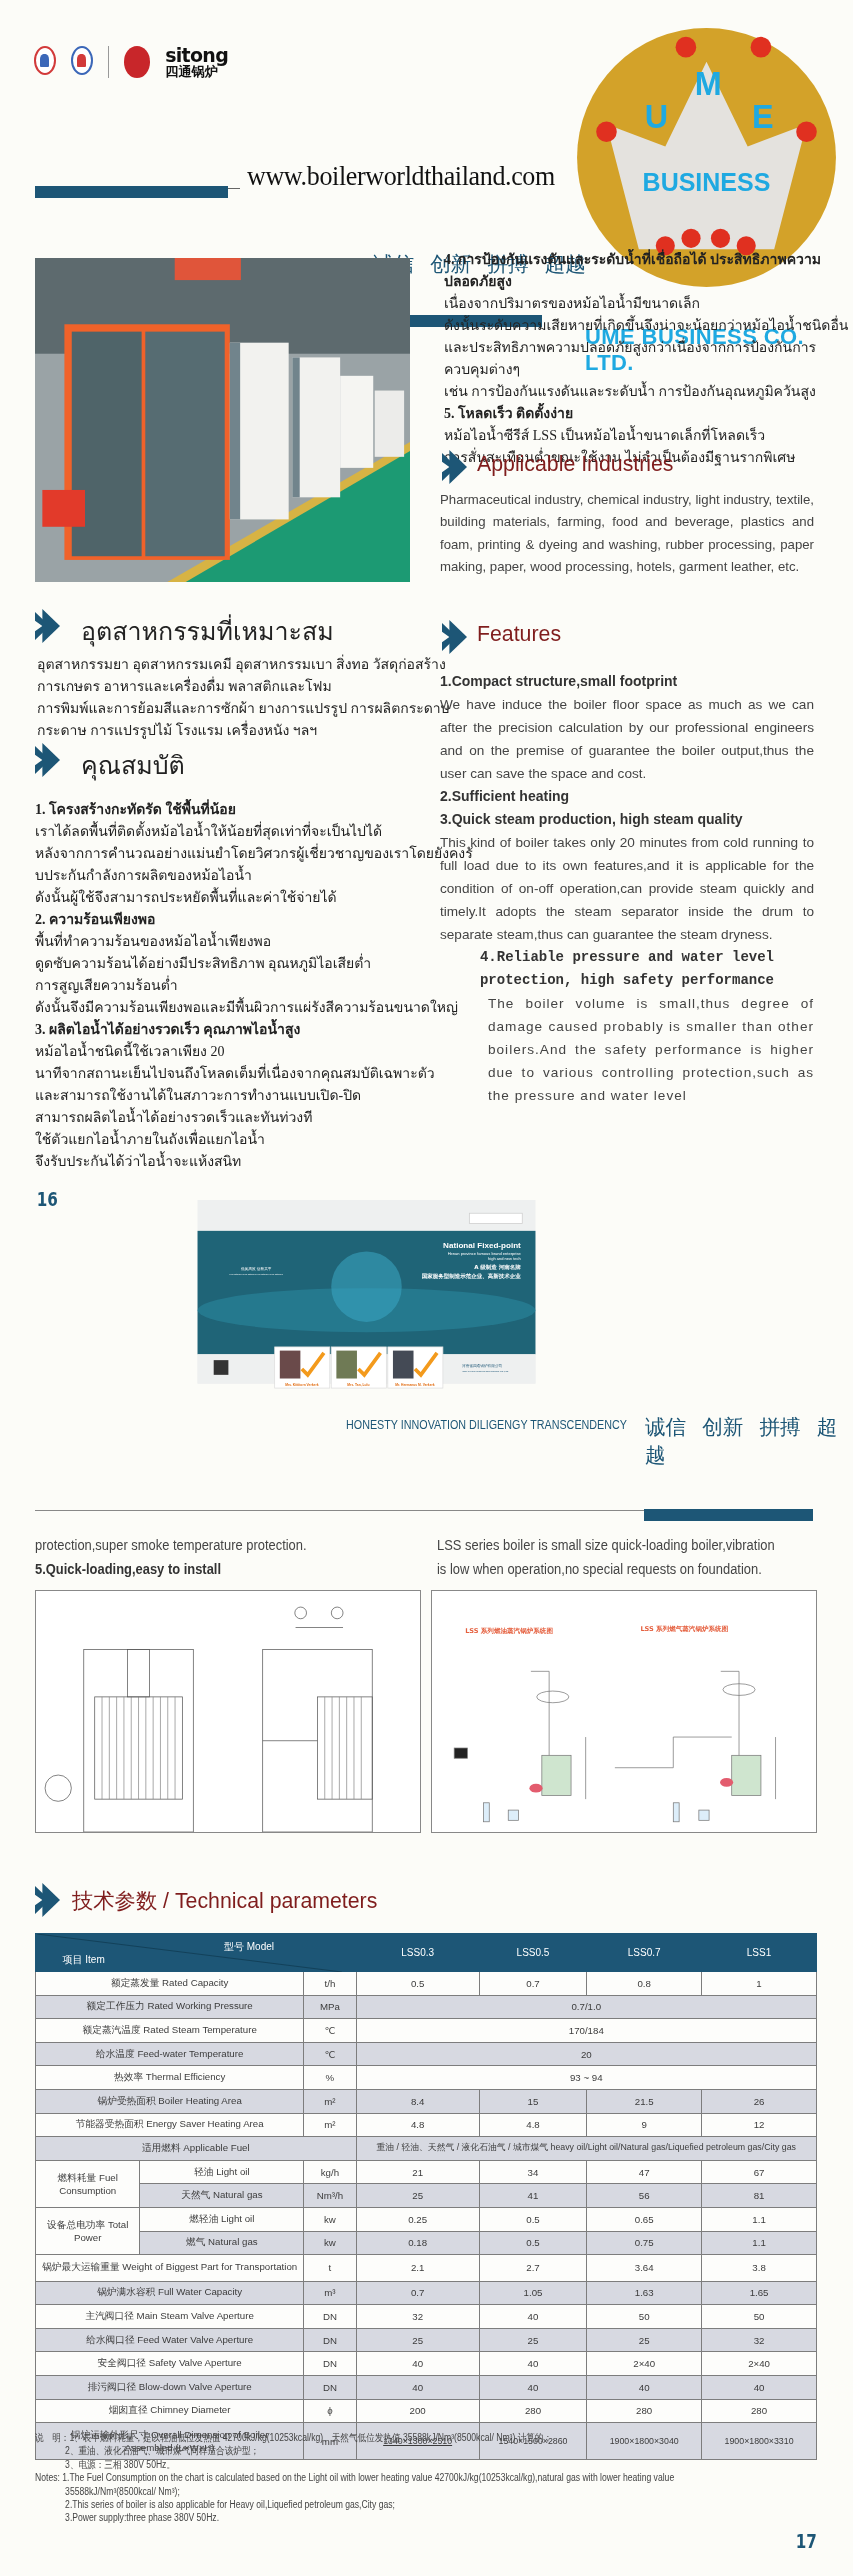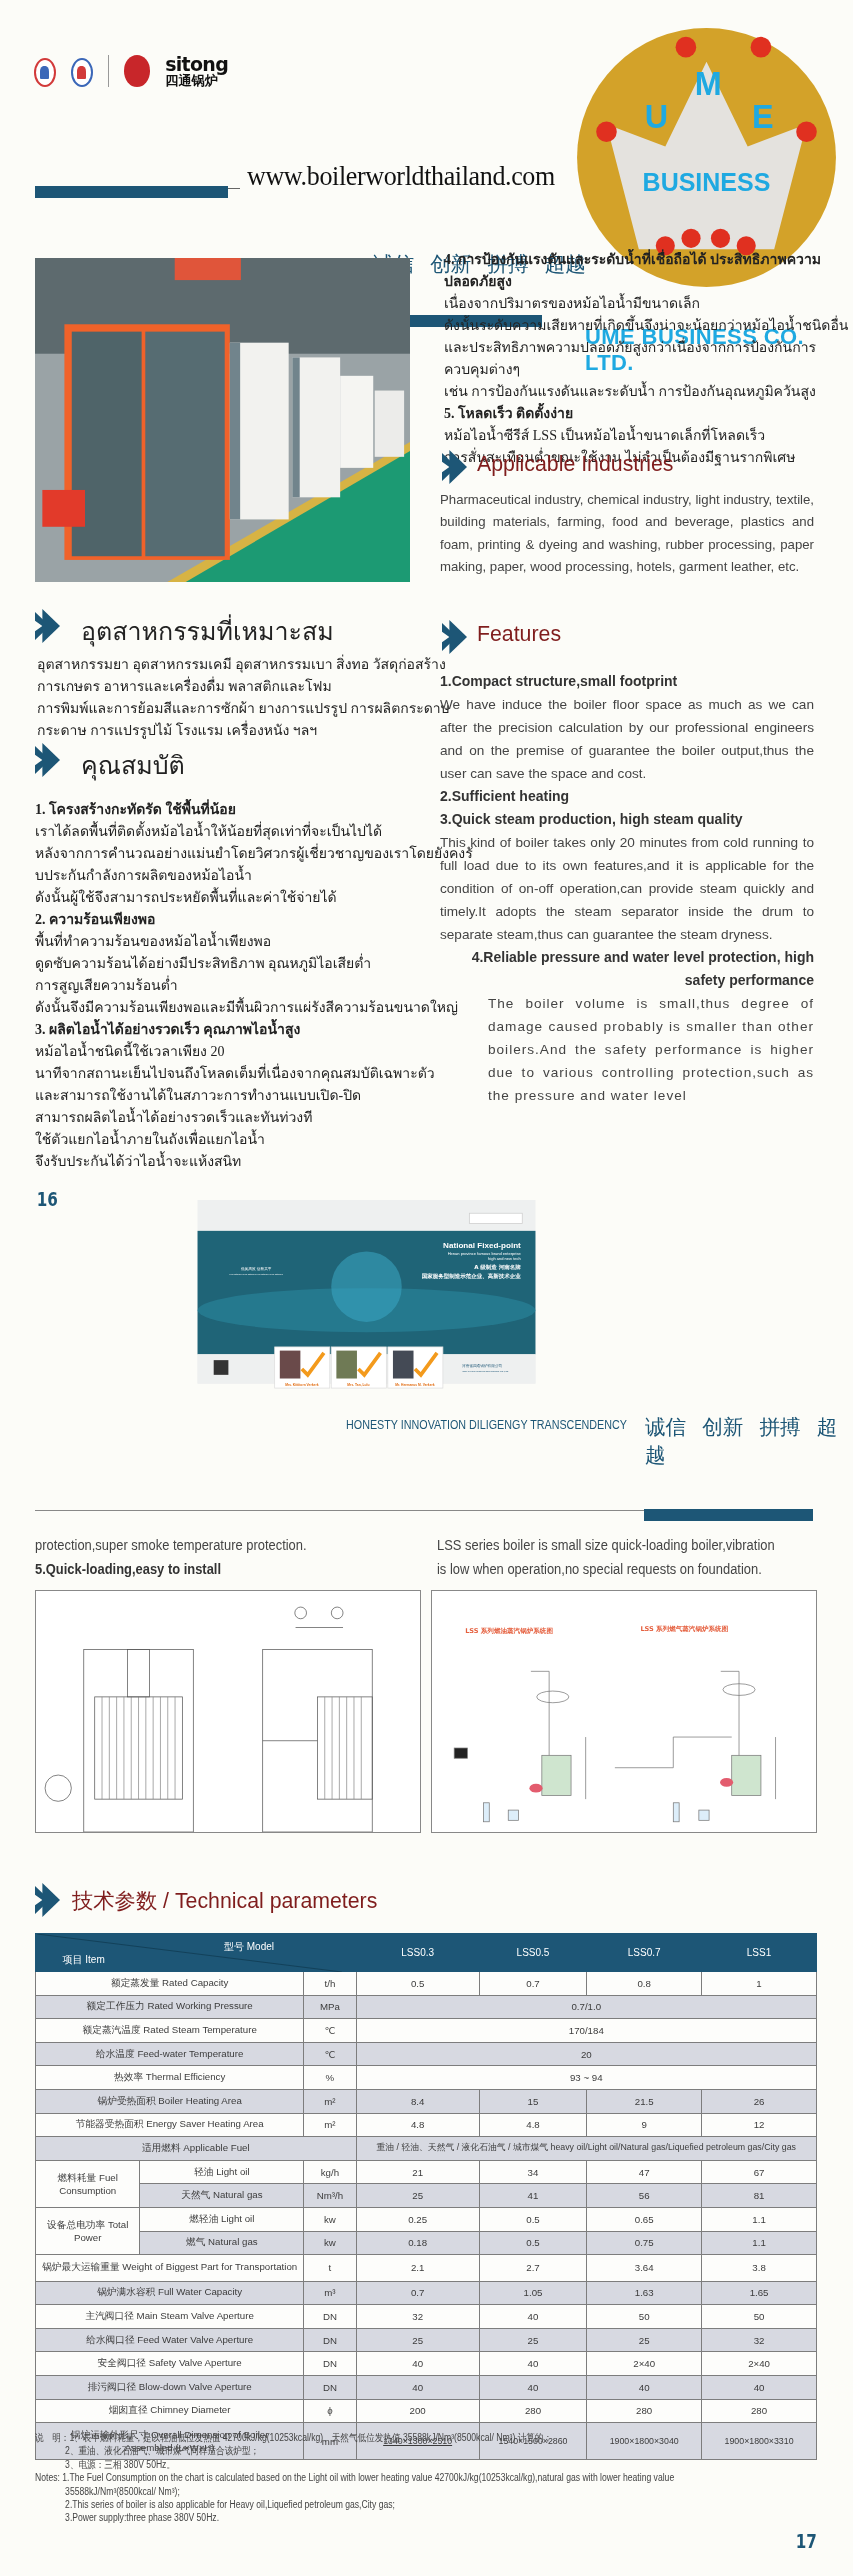--- a/index.html
+++ b/index.html
@@ -2,21 +2,21 @@
 <html style="font-size:11.8px"><head>
 <meta charset="utf-8">
 <style>
   *{box-sizing:border-box;margin:0;padding:0;}
   html,body{width:854px;height:2576px;background:#fcfcf8;overflow:hidden;}
   body{position:relative;font-family:"Liberation Sans","DejaVu Sans",sans-serif;color:#3a3a3a;}
   .abs{position:absolute;}
   .serif{font-family:"Liberation Serif","DejaVu Serif",serif;}
 
   
-  .logos{left:34px;top:46px;width:199px;height:41px;display:flex;align-items:flex-end;gap:15px;}
+  .logos{left:34px;top:46px;width:199px;height:41px;display:flex;align-items:flex-start;gap:15px;}
   .lg-circle{width:22px;height:29px;border-radius:50%;border:2.2px solid #d23a3a;background:#fff;position:relative;}
   .lg-circle.blue{border-color:#3b67b8;}
   .lg-circle::after{content:"";position:absolute;left:4.4px;top:5.9px;width:8.8px;height:13.2px;background:#3b67b8;border-radius:40% 40% 10% 10%;}
   .lg-circle.blue::after{background:#d23a3a;}
   .lg-sep{width:0.7px;height:32px;background:#999;}
   .lg-sitong{width:26.5px;height:32px;border-radius:50%;background:#c8262a;}
   .lg-text{display:flex;flex-direction:column;line-height:1;}
   .lg-text .t1{font-family:"DejaVu Sans",sans-serif;font-weight:bold;font-size:19px;color:#111;letter-spacing:-0.7px;}
   .lg-text .t2{font-size:13.2px;color:#111;font-weight:bold;}
   .hdr-bar{left:35px;top:186px;width:193px;height:11.8px;background:#1d5676;}
@@ -204,21 +204,21 @@
     <polygon points="10,0 34,23 10,46" fill="#1d5676"></polygon>
   </svg>
 <div class="abs sec-en" style="left:477px;top:622px;">Features</div>
 
 <div class="abs en-body" style="left:440px;top:670px;width:374px;">
   <div><b>1.Compact structure,small footprint</b></div>
   <div>We have induce the boiler floor space as much as we can after the precision calculation by our professional engineers and on the premise of guarantee the boiler output,thus the user can save the space and cost.</div>
   <div><b>2.Sufficient heating</b></div>
   <div><b>3.Quick steam production, high steam quality</b></div>
   <div>This kind of boiler takes only 20 minutes from cold running to full load due to its own features,and it is applicable for the condition of on-off operation,can provide steam quickly and timely.It adopts the steam separator inside the drum to separate steam,thus can guarantee the steam dryness.</div>
-  <div style="text-align:right;"><b>4.Reliable pressure and water level protection, high safety performance</b></div>
+  <div style="text-align:center;font-family:Liberation Mono, monospace;"><b>4.Reliable pressure and water level protection, high safety performance</b></div>
   <div style="letter-spacing:1px;margin-left:48px;">The boiler volume is small,thus degree of damage caused probably is smaller than other boilers.And the safety performance is higher due to various controlling protection,such as the pressure and water level</div>
 </div>
 
 <div class="abs page-no" style="left:34px;top:1188px;">16</div>
 
 <svg class="abs banner" viewBox="0 0 460 260">
   <rect x="0" y="0" width="460" height="250" fill="#eef0f0"></rect>
   <rect x="0" y="42" width="460" height="168" fill="#1f6477"></rect>
   <ellipse cx="230" cy="150" rx="230" ry="30" fill="#2c8ea6" opacity="0.5"></ellipse>
   <circle cx="230" cy="118" r="48" fill="#3aa7c4" opacity="0.55"></circle>

